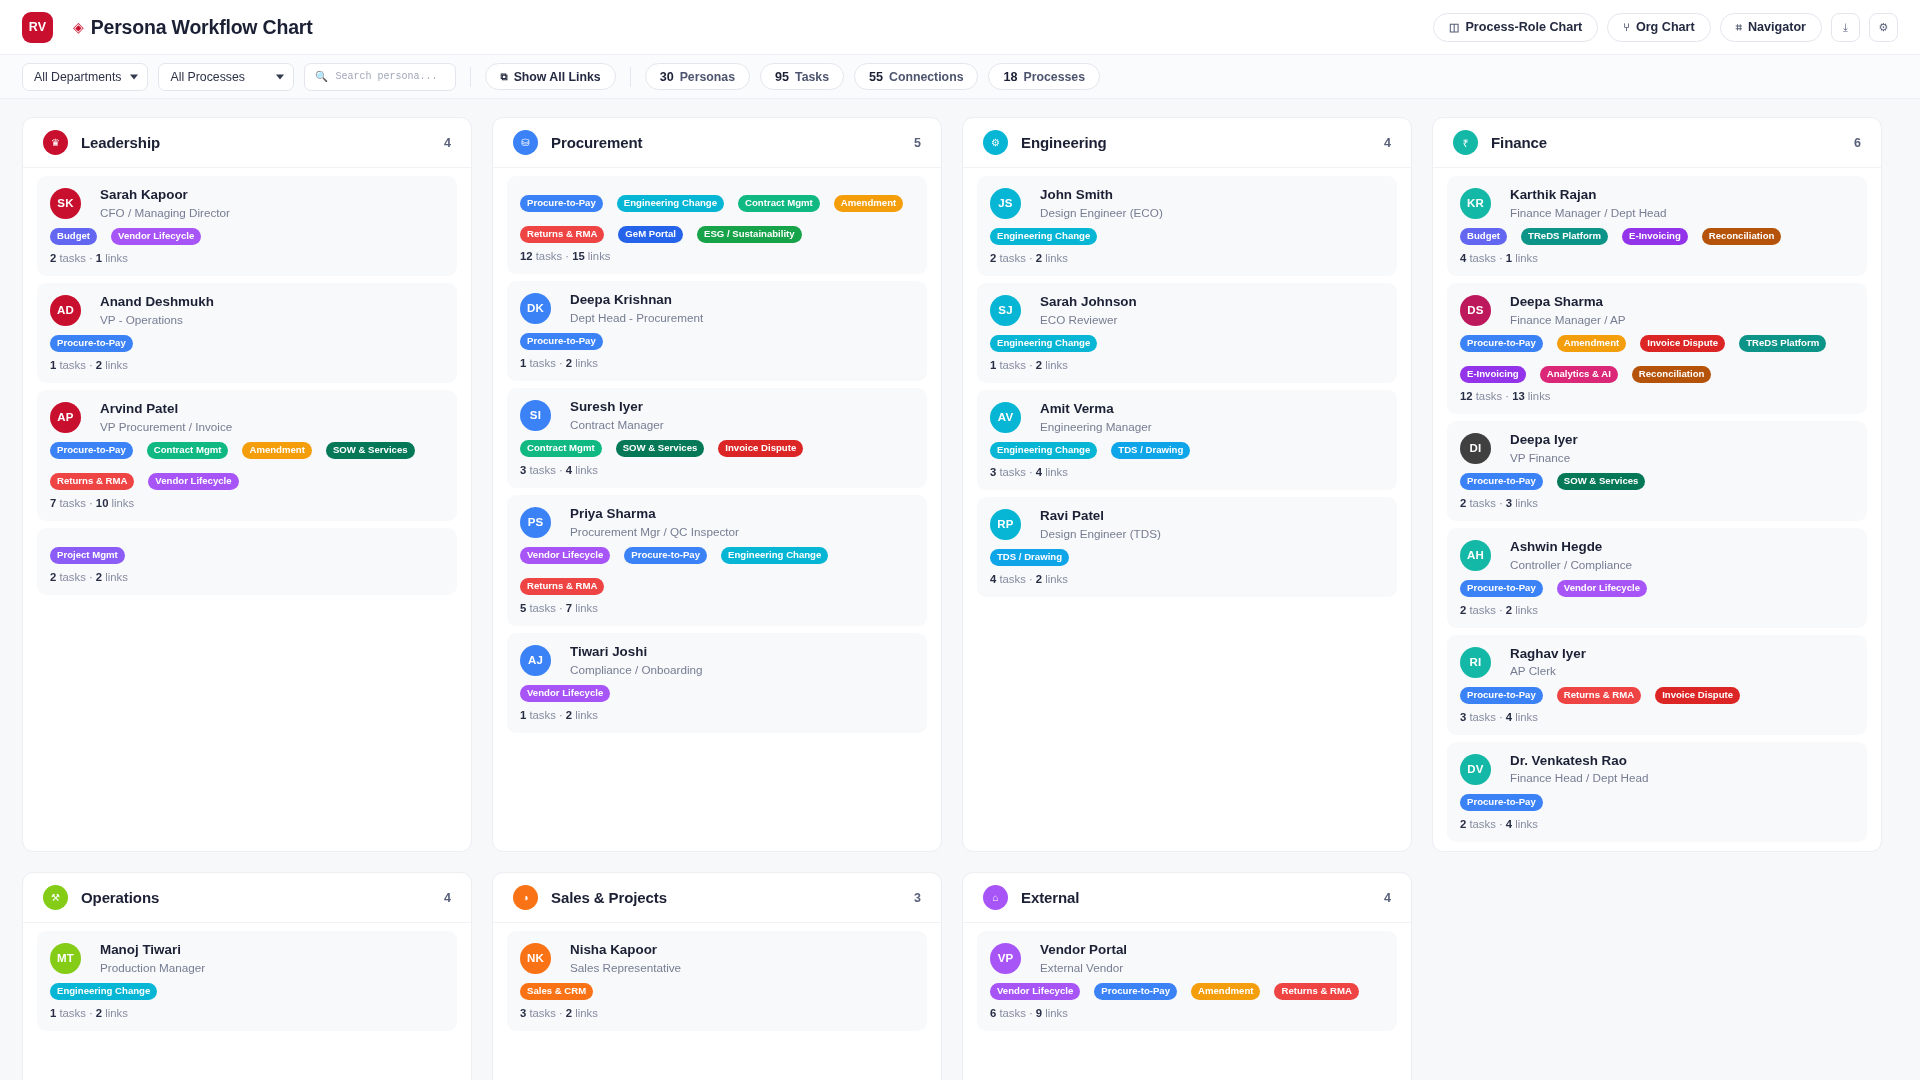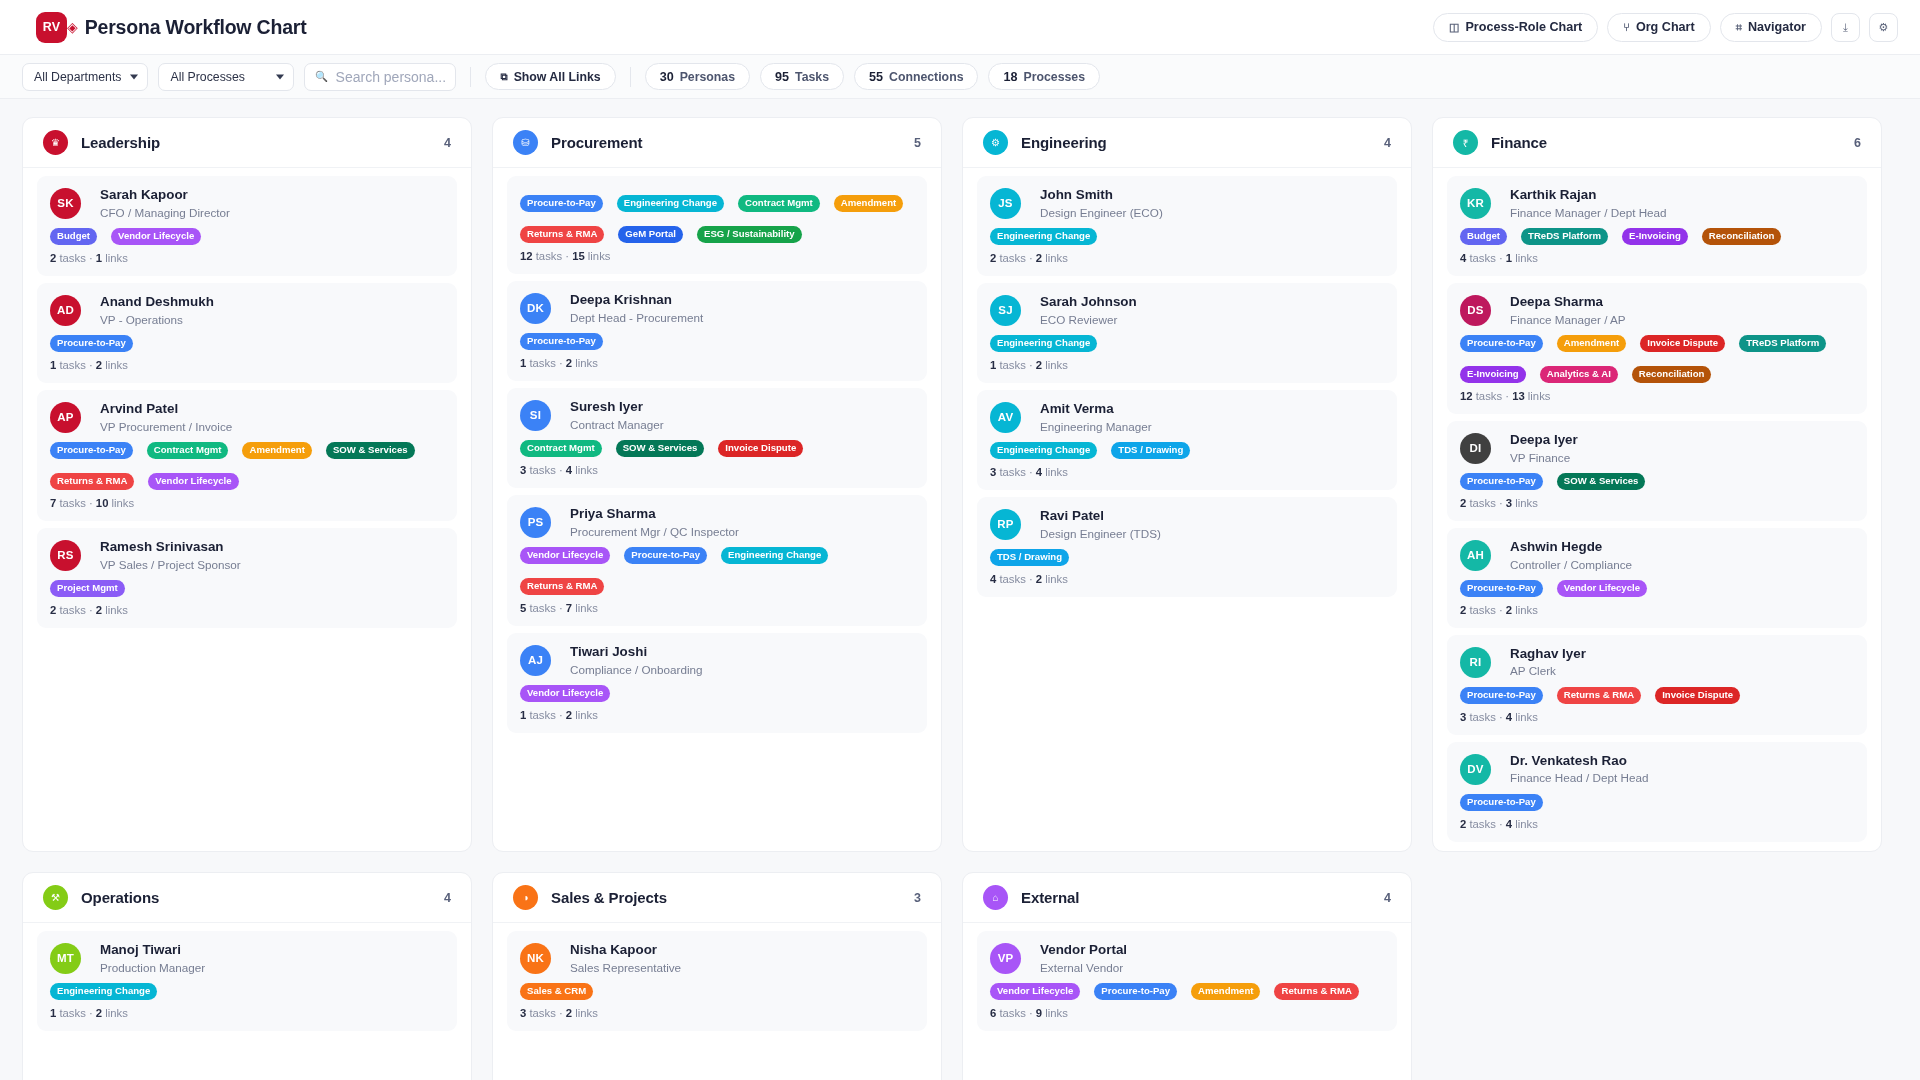--- a/index.html
+++ b/index.html
@@ -14,21 +14,21 @@
   
   .appbar {
     height: 55px;
     background: #ffffff;
     display: flex;
     align-items: center;
     padding: 0 22px;
     border-bottom: 1px solid #eceef2;
     position: relative;
   }
-  .brand { display: flex; align-items: center; gap: 0; margin-left: 14px; }
+  .brand { display: flex; align-items: center; gap: 20px; }
   .logo-badge {
     width: 31px; height: 31px;
     border-radius: 9px;
     background: #c8102e;
     color: #fff;
     font-size: 12.5px;
     font-weight: bold;
     display: flex; align-items: center; justify-content: center;
     letter-spacing: .3px;
   }
@@ -99,22 +99,22 @@
     height: 28px; width: 152px;
     border: 1px solid #e3e6ec;
     border-radius: 7px;
     background: #fff;
     display: flex; align-items: center;
     gap: 7px; padding: 0 10px;
   }
   .search-box .mag { font-size: 10.5px; color: #8b92a6; }
   .search-box input {
     border: 0; outline: 0; width: 100%;
-    font-size: 14px; color: #1d4ed8;
-    font-family: Liberation Sans, sans-serif;
+    font-size: 10px; color: #1d4ed8;
+    font-family: Liberation Mono, monospace;
     background: transparent;
   }
   .search-box input::placeholder { color: #a0a7ba; }
   .tb-divider { width: 1px; height: 20px; background: #e4e7ed; margin: 0 4px; }
   .pill {
     height: 27px;
     border: 1px solid #e3e6ec;
     border-radius: 14px;
     background: #fff;
     display: flex; align-items: center; gap: 6px;
@@ -322,27 +322,20 @@
             <span class="tag" style="background: rgb(59, 130, 246);">Procure-to-Pay</span>
             <span class="tag" style="background: rgb(16, 185, 129);">Contract Mgmt</span>
             <span class="tag" style="background: rgb(245, 158, 11);">Amendment</span>
             <span class="tag" style="background: rgb(4, 120, 87);">SOW &amp; Services</span>
             <span class="tag" style="background: rgb(239, 68, 68);">Returns &amp; RMA</span>
             <span class="tag" style="background: rgb(168, 85, 247);">Vendor Lifecycle</span>
           </div>
           <div class="meta"><b>7</b> tasks · <b>10</b> links</div>
         </div>
         <div class="pcard">
-          <div class="pcard-top">
-            <div class="avatar" style="background: rgb(200, 16, 46);">RS</div>
-            <div>
-              <div class="pname">Ramesh Srinivasan</div>
-              <div class="prole">VP Sales / Project Sponsor</div>
-            </div>
-          </div>
           <div class="tags">
             <span class="tag" style="background: rgb(139, 92, 246);">Project Mgmt</span>
           </div>
           <div class="meta"><b>2</b> tasks · <b>2</b> links</div>
         </div>
       </div>
     </div>
     <div class="column row1">
       <div class="col-head">
         <div class="col-dot" style="background: rgb(59, 130, 246);">⛁</div>

